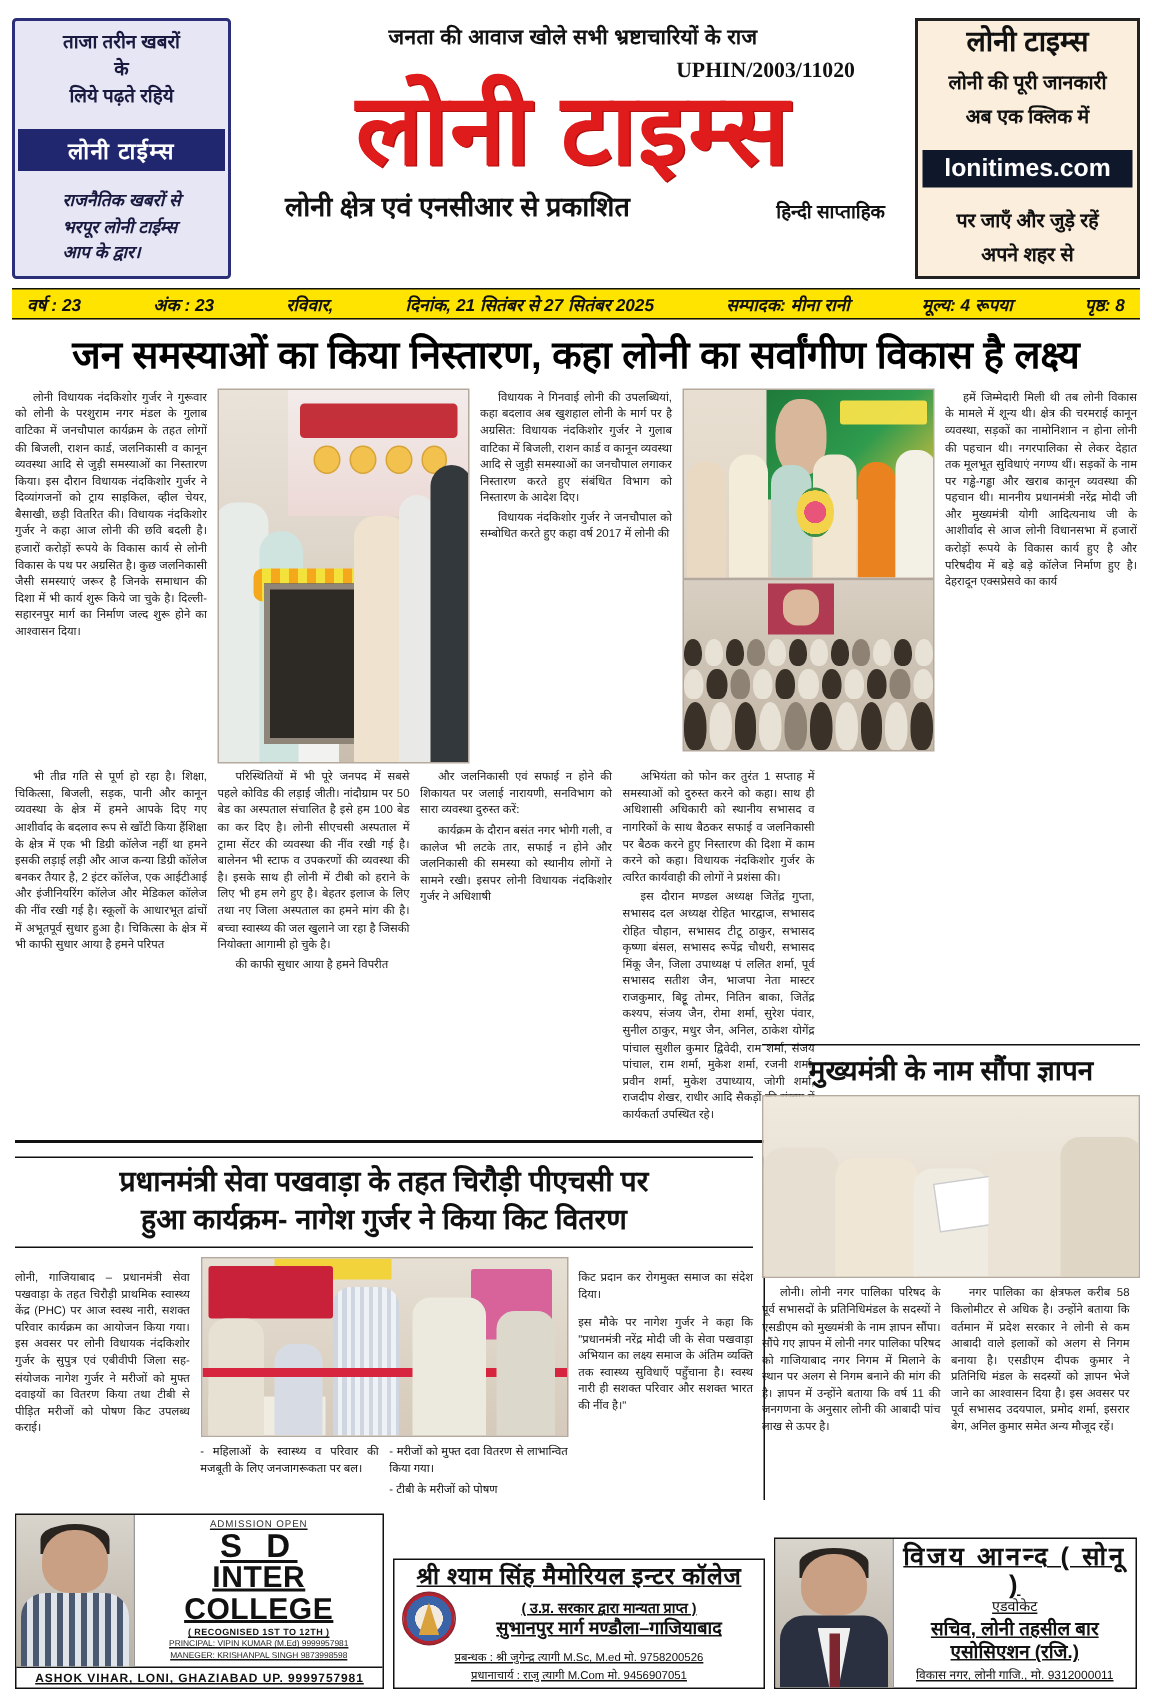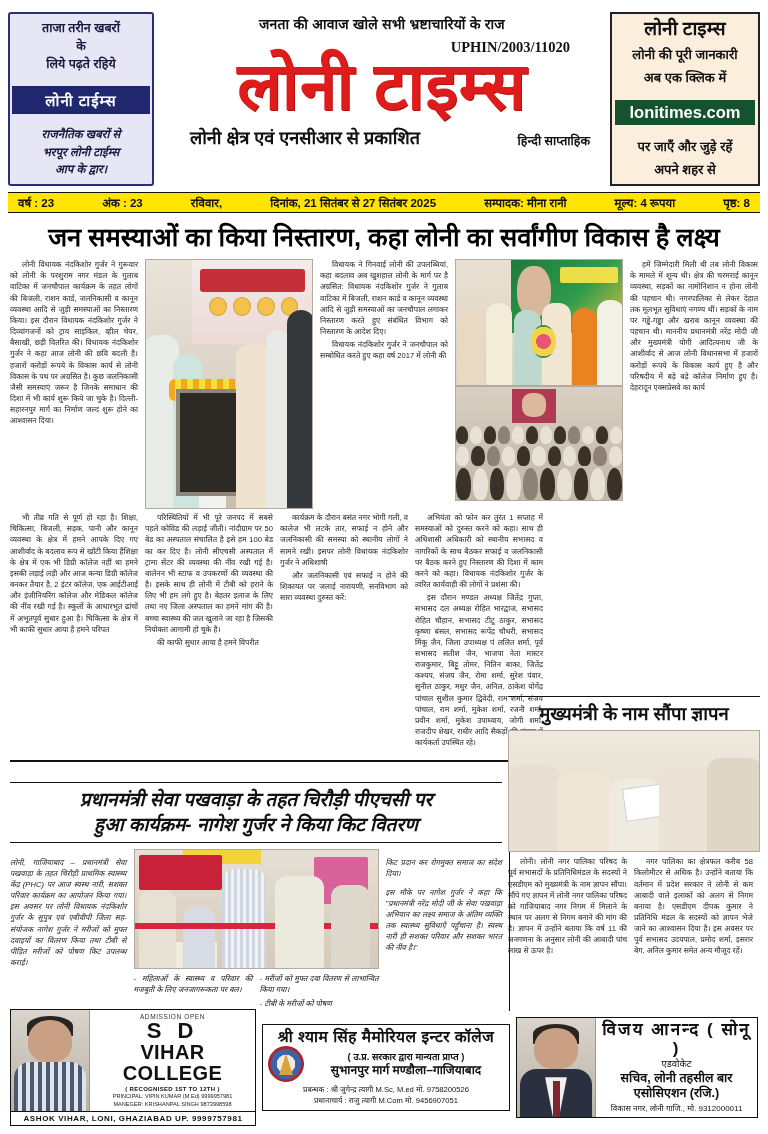--- a/index.html
+++ b/index.html
@@ -18,21 +18,21 @@
   .mh-left{
     width:146px;border:2px solid #2b2f7a;background:#e6e6f5;border-radius:3px;
     display:flex;flex-direction:column;align-items:center;justify-content:space-between;
     padding:6px 2px;box-sizing:border-box;
   }
   .mh-left .lines{font-size:12.5px;font-weight:700;line-height:1.42;text-align:center;color:#1a1a40;}
   .mh-left .band{
     width:100%;background:#21276e;color:#fff;font-weight:700;font-size:15px;
     text-align:center;padding:4px 0;letter-spacing:1px;margin:4px 0;
   }
-  .mh-left .lines2{font-size:11.5px;font-weight:700;font-style:italic;line-height:1.5;text-align:center;color:#1a1a40;}
+  .mh-left .lines2{font-size:11.5px;font-weight:700;font-style:italic;line-height:1.5;color:#1a1a40;}
 
   .mh-center{flex:1;display:flex;flex-direction:column;position:relative;padding:0 4px;}
   .mh-tagline{text-align:center;font-size:14px;font-weight:700;color:#111;letter-spacing:.2px;margin-top:2px;}
   .mh-uphin{text-align:right;font-size:14.5px;font-weight:700;font-family:"Liberation Serif","DejaVu Serif",serif;margin:6px 30px 0 0;}
   .mh-title{
     text-align:center;color:#e01b1b;font-weight:700;
     font-size:66px;line-height:.98;letter-spacing:1px;
     margin:-2px 0 0 0;
     text-shadow:1px 1px 0 #b01010;
   }
@@ -41,30 +41,30 @@
   .mh-weekly{font-size:12.5px;font-weight:700;}
 
   .mh-right{
     width:150px;border:2px solid #222;background:#fbeedd;
     display:flex;flex-direction:column;align-items:center;justify-content:space-between;
     padding:5px 3px;box-sizing:border-box;
   }
   .mh-right .r-title{font-size:19px;font-weight:700;color:#111;line-height:1.1;text-align:center;}
   .mh-right .r-line{font-size:13px;font-weight:700;text-align:center;line-height:1.35;}
   .mh-right .r-url{
-    width:100%;background:#14532d;color:#fff;text-align:center;
+    width:100%;background:#0f172a;color:#fff;text-align:center;
     font-size:16.5px;font-weight:700;padding:3px 0;margin:7px 0;
     font-family:"Liberation Sans",sans-serif;
   }
 
   
   .infobar{
     margin-top:6px;background:#ffe400;border-top:1.5px solid #111;border-bottom:1.5px solid #111;
     display:flex;align-items:center;justify-content:space-between;
-    padding:2px 10px;font-size:11.5px;font-weight:700;box-sizing:border-box;
+    padding:2px 10px;font-size:11.5px;font-weight:700;box-sizing:border-box;font-style:italic;
   }
 
   
   .lead-headline{
     text-align:center;font-size:25.5px;font-weight:700;line-height:1.26;
     padding:8px 14px 6px;color:#000;
   }
 
   
   .lead-grid{display:flex;gap:7px;padding:0 2px;}
@@ -120,34 +120,34 @@
   .phE .pers{position:absolute;bottom:0;border-radius:12px 12px 0 0;}
 
   
   .subhead-cm{
     text-align:center;font-size:18.5px;font-weight:700;line-height:1.2;
     border-top:1.5px solid #111;margin-top:6px;padding-top:6px;
   }
 
   
   .sep{border-top:2px solid #111;margin:8px 2px 0;}
-  .story2{display:flex;gap:7px;padding:0 2px;margin-top:20px;font-style:italic;}
+  .story2{display:flex;gap:7px;padding:0 2px;margin-top:9px;}
   .s2-left{width:500px;border-right:1.5px solid #111;padding-right:7px;box-sizing:border-box;}
   .s2-head{
     text-align:center;font-size:19px;font-weight:700;line-height:1.28;
     border:1.5px solid #111;border-width:1.5px 0;padding:5px 4px;margin-bottom:6px;
   }
   .s2-body{display:flex;gap:7px;}
   .s2-c{width:119px;}
   .s2-right{flex:1;}
   .bullets{font-size:7.6px;line-height:1.5;text-align:justify;}
   .bullets p{margin:0 0 2px 0;}
 
   
-  .ads{display:flex;gap:6px;padding:6px 2px 0;align-items:center;}
+  .ads{display:flex;gap:6px;padding:6px 2px 0;align-items:flex-end;text-decoration:underline;}
   .ad{border:1.5px solid #111;background:#fff;box-sizing:border-box;display:flex;flex-direction:column;}
   .ad1{width:246px;}
   .ad2{width:248px;}
   .ad3{flex:1;}
 
   .ad-row{display:flex;flex:1;}
   .ad-photo{width:78px;background:linear-gradient(180deg,#d9d4cc 0%,#b9b2a6 100%);position:relative;overflow:hidden;border-right:1px solid #999;}
   .ad-photo .head{position:absolute;left:22%;top:10%;width:56%;height:42%;background:#caa084;border-radius:48% 48% 42% 42%;}
   .ad-photo .hair{position:absolute;left:20%;top:6%;width:60%;height:20%;background:#2a2420;border-radius:50% 50% 0 0;}
   .ad-photo .body{position:absolute;left:4%;bottom:0;width:92%;height:48%;background:repeating-linear-gradient(90deg,#4a5870 0 4px,#dfe3ea 4px 8px);border-radius:16px 16px 0 0;}
@@ -337,22 +337,22 @@
 
   <div class="lead-grid" style="margin-top:3px">
     <div class="col-text" style="width:128px">
       <p>भी तीव्र गति से पूर्ण हो रहा है। शिक्षा, चिकित्सा, बिजली, सड़क, पानी और कानून व्यवस्था के क्षेत्र में हमने आपके दिए गए आशीर्वाद के बदलाव रूप से खाँटी किया हैंशिक्षा के क्षेत्र में एक भी डिग्री कॉलेज नहीं था हमने इसकी लड़ाई लड़ी और आज कन्या डिग्री कॉलेज बनकर तैयार है, 2 इंटर कॉलेज, एक आईटीआई और इंजीनियरिंग कॉलेज और मेडिकल कॉलेज की नींव रखी गई है। स्कूलों के आधारभूत ढांचों में अभूतपूर्व सुधार हुआ है। चिकित्सा के क्षेत्र में भी काफी सुधार आया है हमने परिपत</p>
     </div>
     <div class="col-text" style="width:128px">
       <p>परिस्थितियों में भी पूरे जनपद में सबसे पहले कोविड की लड़ाई जीती। नांदौग्राम पर 50 बेड का अस्पताल संचालित है इसे हम 100 बेड का कर दिए है। लोनी सीएचसी अस्पताल में ट्रामा सेंटर की व्यवस्था की नींव रखी गई है। बालेनन भी स्टाफ व उपकरणों की व्यवस्था की है। इसके साथ ही लोनी में टीबी को हराने के लिए भी हम लगे हुए है। बेहतर इलाज के लिए तथा नए जिला अस्पताल का हमने मांग की है। बच्चा स्वास्थ्य की जल खुलाने जा रहा है जिसकी नियोक्ता आगामी हो चुके है।</p>
       <p>की काफी सुधार आया है हमने विपरीत</p>
     </div>
     <div class="col-text" style="width:128px">
+      <p>और जलनिकासी एवं सफाई न होने की शिकायत पर जलाई नारायणी, सनविभाग को सारा व्यवस्था दुरुस्त करें:</p>
       <p>कार्यक्रम के दौरान बसंत नगर भोगी गली, व कालेज भी लटके तार, सफाई न होने और जलनिकासी की समस्या को स्थानीय लोगों ने सामने रखी। इसपर लोनी विधायक नंदकिशोर गुर्जर ने अधिशाषी</p>
-      <p>और जलनिकासी एवं सफाई न होने की शिकायत पर जलाई नारायणी, सनविभाग को सारा व्यवस्था दुरुस्त करें:</p>
     </div>
     <div class="col-text" style="width:128px">
       <p>अभियंता को फोन कर तुरंत 1 सप्ताह में समस्याओं को दुरुस्त करने को कहा। साथ ही अधिशासी अधिकारी को स्थानीय सभासद व नागरिकों के साथ बैठकर सफाई व जलनिकासी पर बैठक करने हुए निस्तारण की दिशा में काम करने को कहा। विधायक नंदकिशोर गुर्जर के त्वरित कार्यवाही की लोगों ने प्रशंसा की।</p>
       <p>इस दौरान मण्डल अध्यक्ष जितेंद्र गुप्ता, सभासद दल अध्यक्ष रोहित भारद्वाज, सभासद रोहित चौहान, सभासद टीटू ठाकुर, सभासद कृष्णा बंसल, सभासद रूपेंद्र चौधरी, सभासद मिंकू जैन, जिला उपाध्यक्ष पं ललित शर्मा, पूर्व सभासद सतीश जैन, भाजपा नेता मास्टर राजकुमार, बिट्टू तोमर, नितिन बाका, जितेंद्र कश्यप, संजय जैन, रोमा शर्मा, सुरेश पंवार, सुनील ठाकुर, मधुर जैन, अनिल, ठाकेश योगेंद्र पांचाल सुशील कुमार द्विवेदी, राम शर्मा, संजय पांचाल, राम शर्मा, मुकेश शर्मा, रजनी शर्मा, प्रवीन शर्मा, मुकेश उपाध्याय, जोगी शर्मा, राजदीप शेखर, राधीर आदि सैकड़ों की संख्या में कार्यकर्ता उपस्थित रहे।</p>
     </div>
     <div style="flex:1"></div>
   </div>
 
   <div style="position:absolute;right:8px;top:690px;width:252px">
     <div class="subhead-cm">मुख्यमंत्री के नाम सौंपा ज्ञापन</div>
@@ -428,21 +428,21 @@
     <div class="ad ad1">
       <div class="ad-row">
         <div class="ad-photo">
           <div class="hair"></div>
           <div class="head"></div>
           <div class="body"></div>
         </div>
         <div class="ad-txt">
           <div class="ad-admit">ADMISSION OPEN</div>
           <div class="ad-sd">S D</div>
-          <div class="ad-ic">VIHAR COLLEGE</div>
+          <div class="ad-ic">INTER COLLEGE</div>
           <div class="ad-rec">( RECOGNISED 1ST TO 12TH )</div>
           <div class="ad-sm">PRINCIPAL: VIPIN KUMAR (M.Ed) 9999957981</div>
           <div class="ad-sm">MANEGER: KRISHANPAL SINGH  9873998598</div>
         </div>
       </div>
       <div class="ad-foot">ASHOK VIHAR,  LONI,  GHAZIABAD UP.  9999757981</div>
     </div>
 
     <div class="ad ad2">
       <div class="ad2-title">श्री श्याम सिंह मैमोरियल इन्टर कॉलेज</div>

